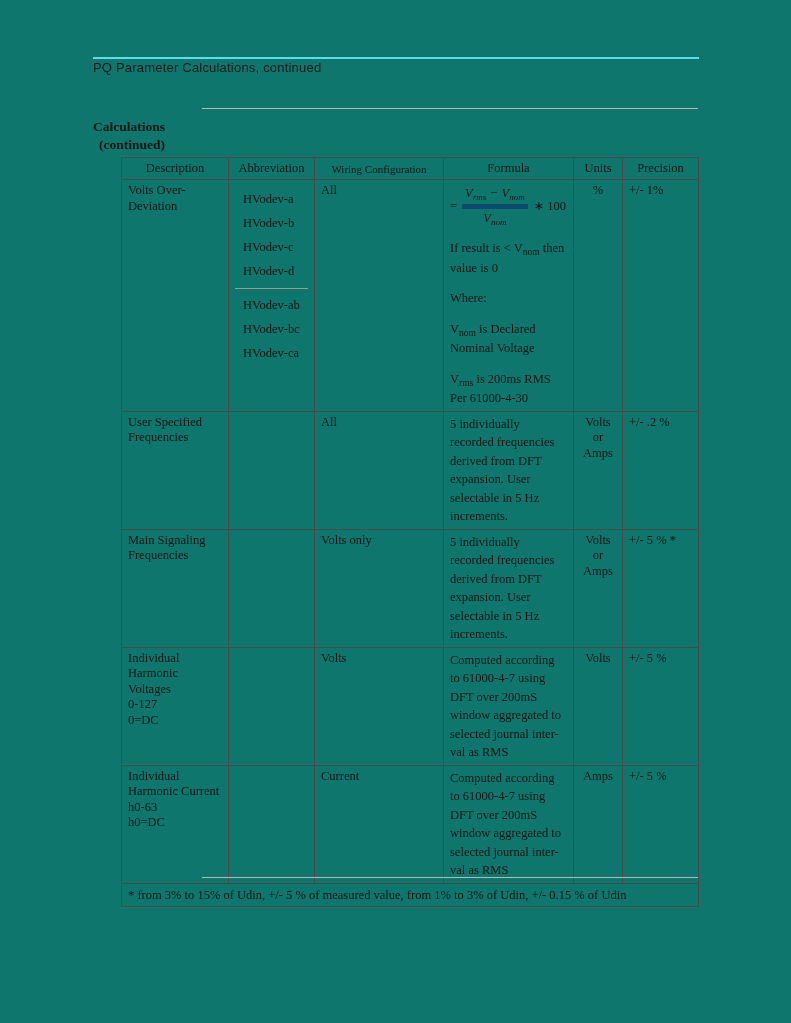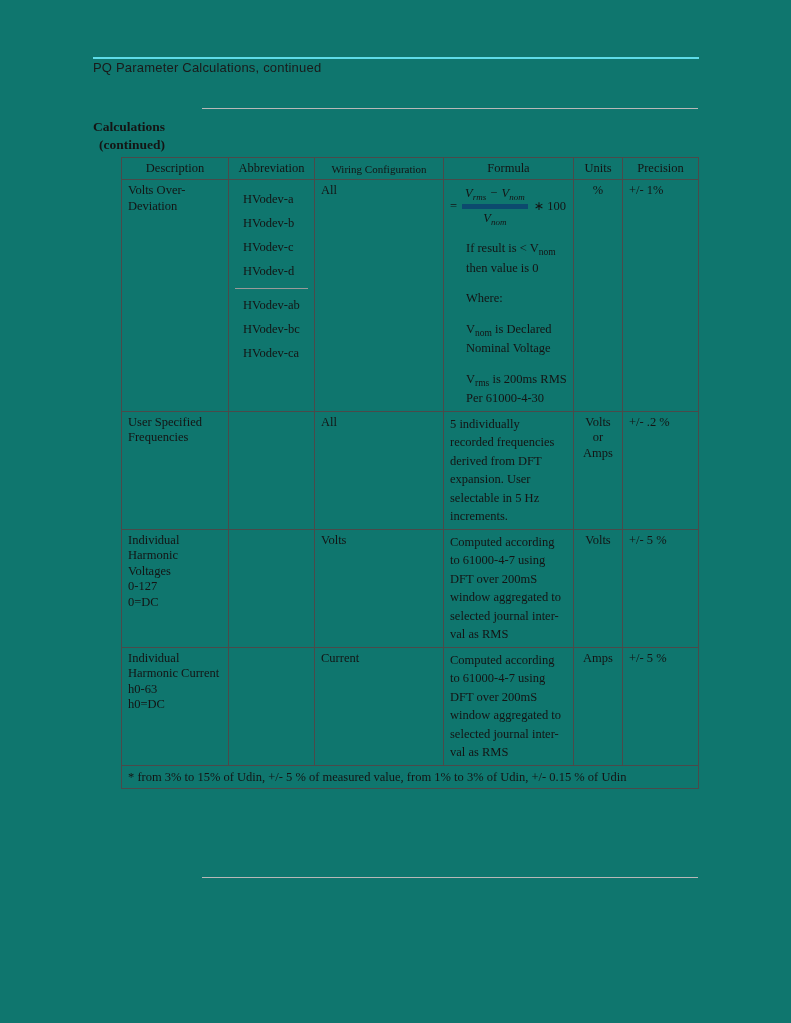--- a/index.html
+++ b/index.html
@@ -83,21 +83,21 @@
   .eq-line { display: flex; align-items: center; margin-top: 3px; }
   .eq-sign { margin-right: 3px; }
   .frac { display: inline-block; text-align: center; margin: 0 2px; line-height: 15px; }
   .frac-num { display: block; border-bottom: 5px solid #0c4a6e; padding: 0 3px 2px 3px; white-space: nowrap; }
   .frac-den { display: block; padding-top: 2px; }
   .iv { font-style: italic; }
   .isub { font-style: italic; font-size: 9px; position: relative; top: 3px; vertical-align: baseline; }
   .op { font-style: normal; padding: 0 1px; }
   .times { margin-left: 4px; white-space: nowrap; }
 
-  .f-para { margin-top: 12px; margin-left: 16px; }
+  .f-para { margin-top: 12px; }
   .tsub { font-size: 9.5px; position: relative; top: 3px; vertical-align: baseline; }
 
   .footnote-cell {
     padding: 2px 6px;
     vertical-align: middle;
     line-height: 16px;
   }
 </style>
 </head>
 <body>
@@ -175,20 +175,36 @@
 derived from DFT
 expansion. User
 selectable in 5 Hz
 increments.</td>
         <td class="units-cell preline">Volts
 or
 Amps</td>
         <td class="precision-cell">+/- .2 %</td>
       </tr>
 
+      <tr style="height:113px;">
+        <td class="desc-cell preline">Main Signaling
+Frequencies</td>
+        <td class="abbr-cell"></td>
+        <td class="wiring-cell">Volts only</td>
+        <td class="formula-cell preline">5 individually
+recorded frequencies
+derived from DFT
+expansion. User
+selectable in 5 Hz
+increments.</td>
+        <td class="units-cell preline">Volts
+or
+Amps</td>
+        <td class="precision-cell">+/- 5 % *</td>
+      </tr>
 
       <tr style="height:112px;">
         <td class="desc-cell preline">Individual
 Harmonic
 Voltages
 0-127
 0=DC</td>
         <td class="abbr-cell"></td>
         <td class="wiring-cell">Volts</td>
         <td class="formula-cell preline">Computed according

